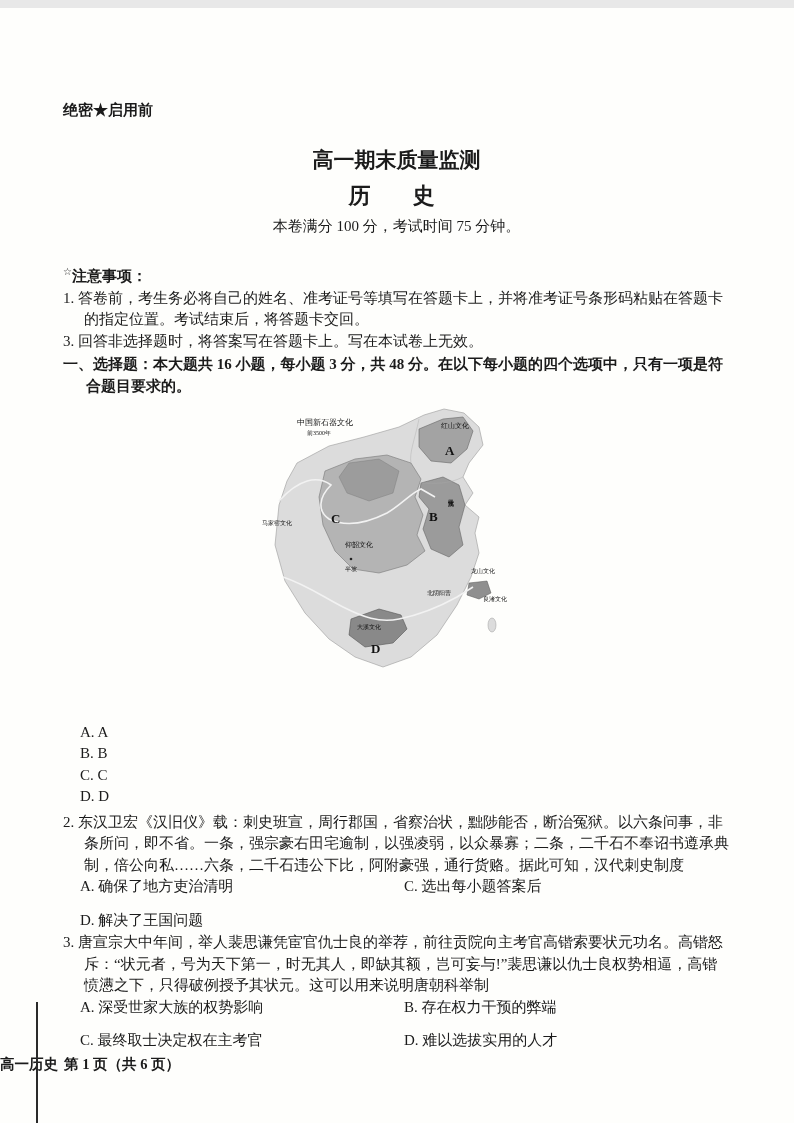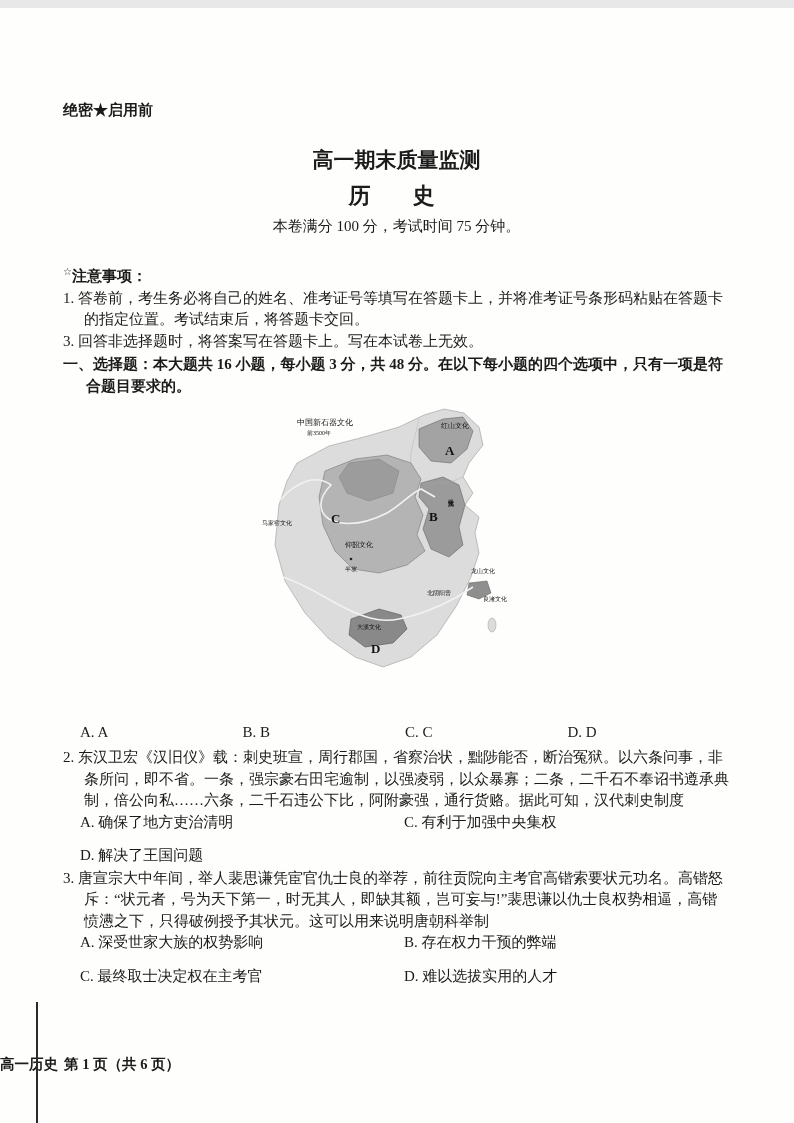--- a/index.html
+++ b/index.html
@@ -18,21 +18,21 @@
   .classification { font-weight:bold; font-size:15px; margin-bottom:24px; }
   .title { text-align:center; font-size:21px; font-weight:bold; line-height:28px; margin-bottom:8px; }
   .subject { text-align:center; font-size:22px; font-weight:bold; letter-spacing:10px; line-height:28px; margin-bottom:6px; }
   .exam-info { text-align:center; font-size:15px; margin-bottom:24px; }
   .notice-head { font-weight:bold; }
   .notice-star { font-size:10px; vertical-align:6px; font-weight:normal; }
   .hang { padding-left:21px; text-indent:-21px; }
   .section-heading { font-weight:bold; padding-left:23px; text-indent:-23px; margin-top:2px; }
   .q-stem { padding-left:21px; text-indent:-21px; margin-top:1px; }
   .map-wrap { text-align:center; margin:4px 0 6px; }
-  .q1-options { display:flex; padding-left:17px; margin-bottom:4px; }
+  .q1-options { display:flex; padding-left:17px; margin-bottom:4px;flex-direction:column; }
   .q1-options span { width:163px; }
   .opt-grid { display:grid; grid-template-columns:312px auto; padding-left:17px;gap:12px; }
   .footer { position:absolute; left:0; right:0; top:1046px; text-align:left; font-weight:bold; font-size:14.5px; }
   .footer b { margin-right:6px; }
   .spine-line { position:absolute; left:36px; top:994px; width:2px; height:129px; background:#2a2a2a; }
   svg text { font-family:"Liberation Serif","DejaVu Serif",serif; fill:#111; }
   .map-marker { font-size:13px; font-weight:bold; }
   .map-lbl { font-size:7px; }
   .map-lbl-s { font-size:6px; }
   .vtext { writing-mode:tb; }
@@ -108,21 +108,21 @@
     <div class="q1-options">
       <span>A. A</span>
       <span>B. B</span>
       <span>C. C</span>
       <span>D. D</span>
     </div>
 
     <div class="q-stem">2. 东汉卫宏《汉旧仪》载：刺史班宣，周行郡国，省察治状，黜陟能否，断治冤狱。以六条问事，非条所问，即不省。一条，强宗豪右田宅逾制，以强凌弱，以众暴寡；二条，二千石不奉诏书遵承典制，倍公向私……六条，二千石违公下比，阿附豪强，通行货赂。据此可知，汉代刺史制度</div>
     <div class="opt-grid">
       <span>A. 确保了地方吏治清明</span>
-      <span>C. 有利于加强中央集权</span>
+      <span>C. 选出每小题答案后</span>
       <span>D. 解决了王国问题</span>
     </div>
 
     <div class="q-stem">3. 唐宣宗大中年间，举人裴思谦凭宦官仇士良的举荐，前往贡院向主考官高锴索要状元功名。高锴怒斥：“状元者，号为天下第一，时无其人，即缺其额，岂可妄与!”裴思谦以仇士良权势相逼，高锴愤懑之下，只得破例授予其状元。这可以用来说明唐朝科举制</div>
     <div class="opt-grid">
       <span>A. 深受世家大族的权势影响</span>
       <span>B. 存在权力干预的弊端</span>
       <span>C. 最终取士决定权在主考官</span>
       <span>D. 难以选拔实用的人才</span>
     </div>

